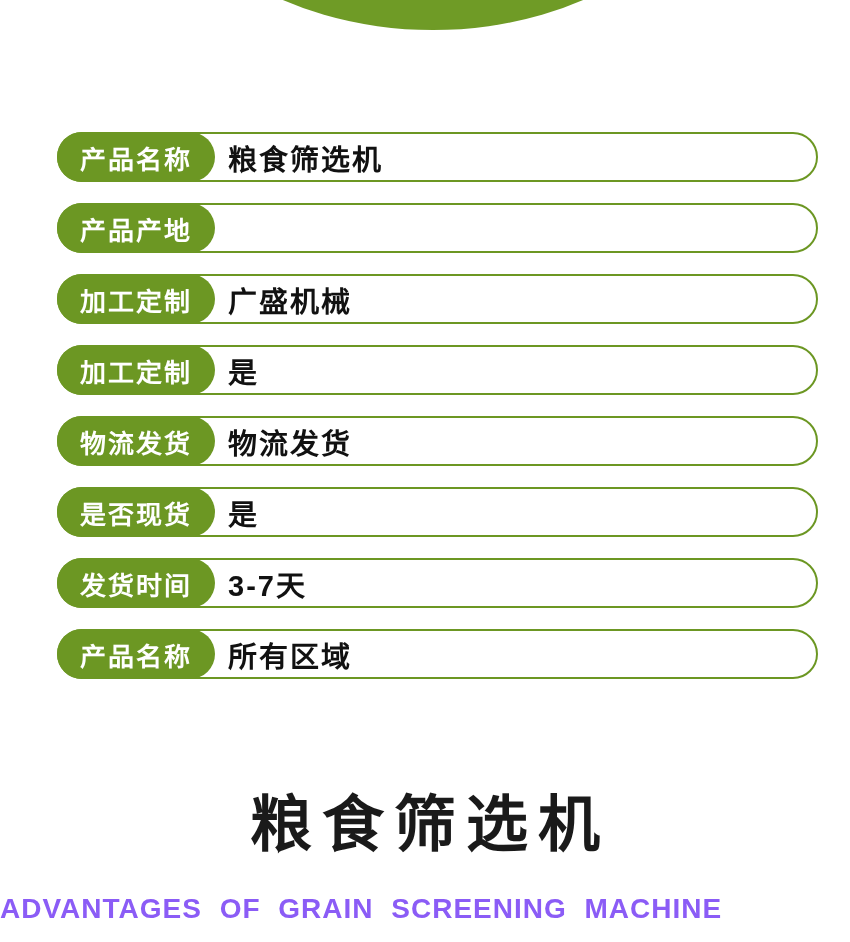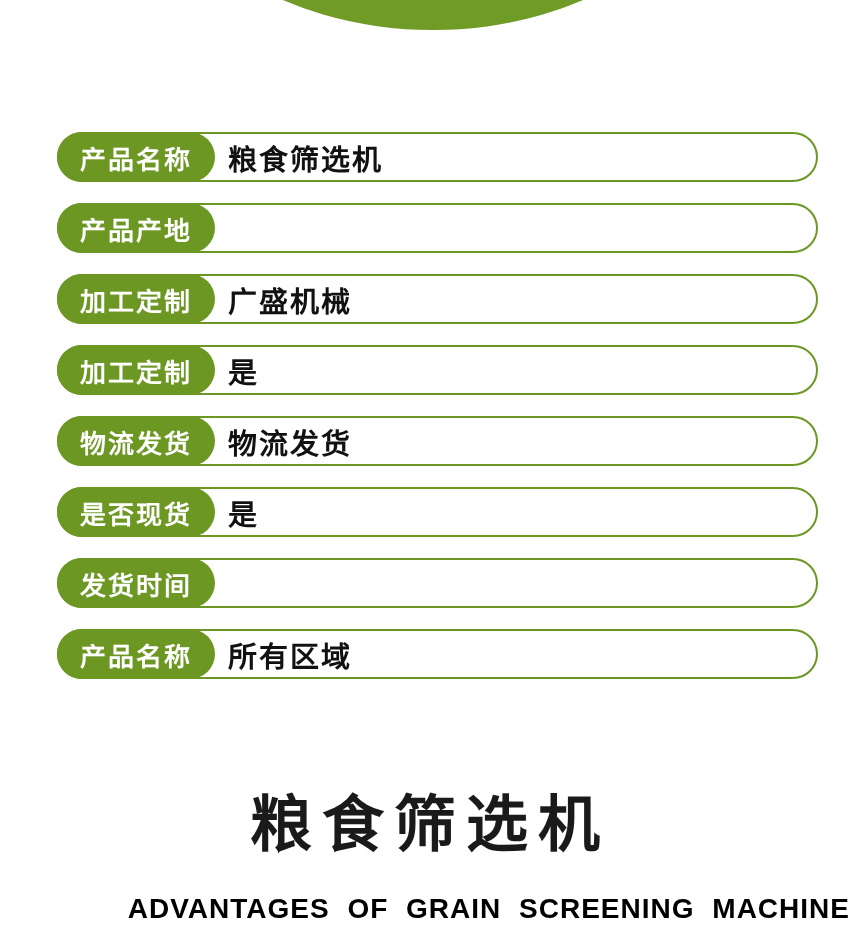--- a/index.html
+++ b/index.html
@@ -33,22 +33,22 @@
     padding-left:15px;font-size:29px;font-weight:600;color:#111;
     letter-spacing:2px;white-space:nowrap;
   }
   
   .title-cn{
     margin:112px 0 0;text-align:center;
     font-size:62px;line-height:1.1;font-weight:800;color:#1a1a1a;
     letter-spacing:10px;text-indent:10px;
   }
   .title-en{
-    margin:34px 0 0;text-align:right;
-    font-size:28px;font-weight:700;color:#000000;
+    margin:34px 0 0;text-align:left;
+    font-size:28px;font-weight:700;color:#8b5cf6;
     letter-spacing:1px;word-spacing:9px;white-space:nowrap;
   }
   
   .photo{
     position:relative;width:788px;height:242px;margin:44px auto 0;
     border-radius:16px 16px 0 0;overflow:hidden;background:#d3cab8;
   }
   .photo *{position:absolute;}
   .ground{inset:0;background:linear-gradient(180deg,#d0c7b5 0%,#d8d0c0 45%,#c9bfa9 100%);z-index:1;}
   .ground-light{left:120px;top:160px;width:560px;height:90px;border-radius:50%;
@@ -151,20 +151,21 @@
     <span class="spec-value">物流发货</span>
   </div>
 
   <div class="spec-badge">
     <span class="spec-label">是否现货</span>
     <span class="spec-value">是</span>
   </div>
 
   <div class="spec-badge">
     <span class="spec-label">发货时间</span>
+    <span class="spec-value">3-7天</span>
   </div>
 
   <div class="spec-badge">
     <span class="spec-label">产品名称</span>
     <span class="spec-value">所有区域</span>
   </div>
 </section>
 
 <h1 class="title-cn">粮食筛选机</h1>
 <h2 class="title-en">ADVANTAGES  OF  GRAIN  SCREENING  MACHINE</h2>

